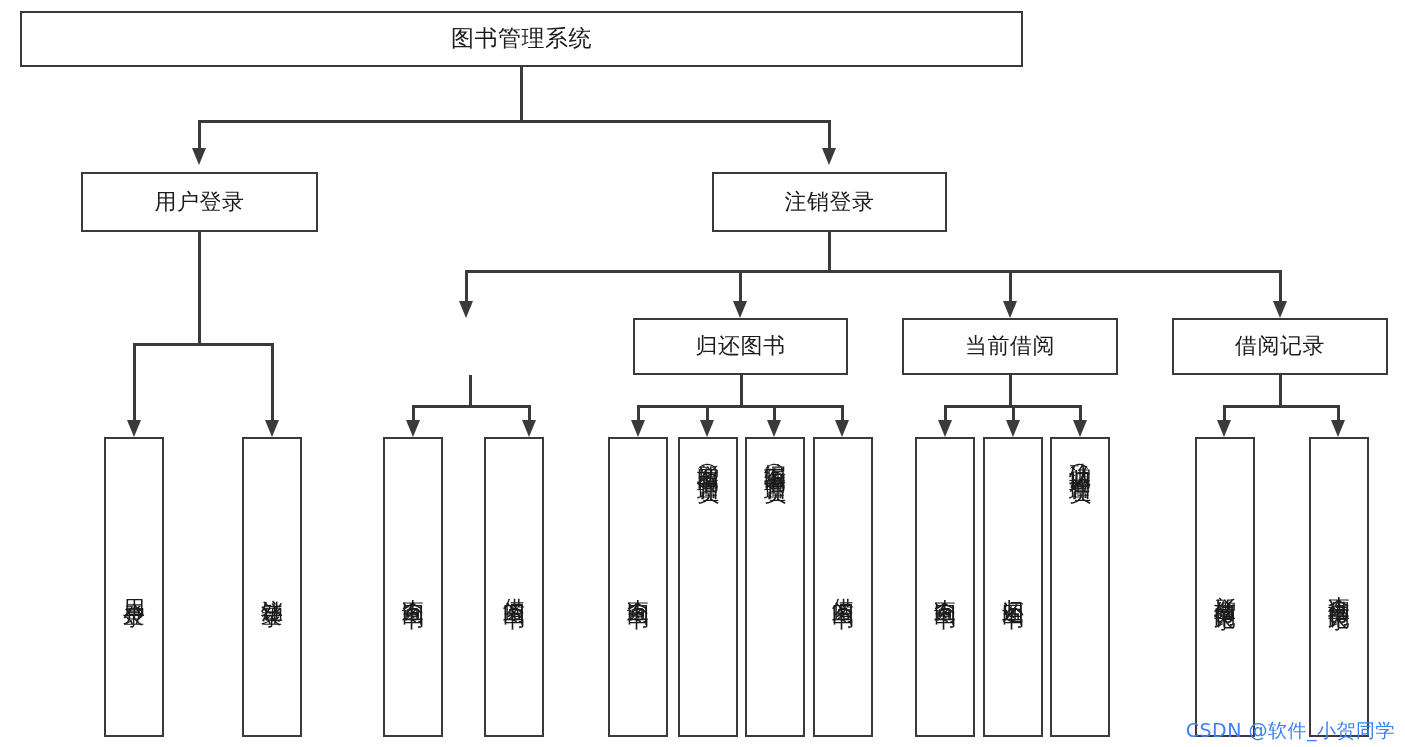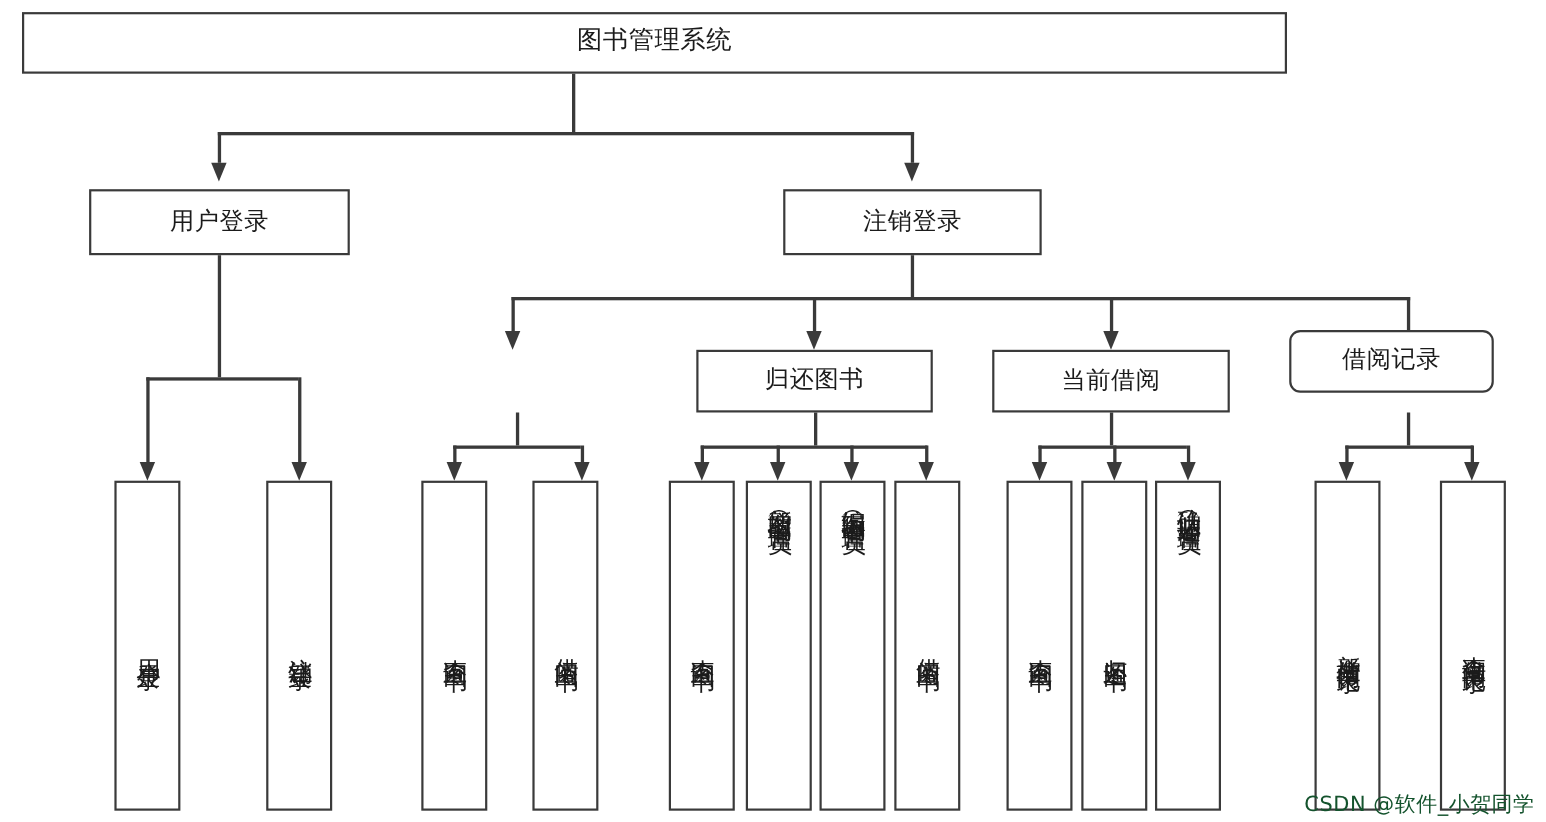--- a/index.html
+++ b/index.html
@@ -72,32 +72,32 @@
     border-right: 7.5px solid transparent;
     border-top: 17px solid #3a3a3a;
   }
 
   
   #watermark {
     position: absolute;
     right: 10px;
     bottom: 3px;
     font-size: 19px;
-    color: #14532d;
+    color: #3b82f6;
     letter-spacing: 0.5px;
     white-space: nowrap;
     pointer-events: none;
   }
 </style>
 </head>
 <body>
 
 <div id="canvas">
 
-  <div class="node horiz" id="n-root" style="left:20px; top:11px; width:1150px; height:56px;font-family:Liberation Mono, monospace;">
+  <div class="node horiz" id="n-root" style="left:20px; top:11px; width:1003px; height:56px;">
     <span class="node-label">图书管理系统</span>
   </div>
 
   <div class="ln v" style="left:520px; top:67px; height:53px;"></div>
 
   <div class="ln h" style="left:198px; top:120px; width:633px;"></div>
 
   <div class="ln v" style="left:198px; top:120px; height:28px;"></div>
   <div class="arrowhead" style="left:192px; top:148px;"></div>
   <div class="ln v" style="left:828px; top:120px; height:28px;"></div>
@@ -128,21 +128,21 @@
   <div class="arrowhead" style="left:1003px; top:301px;"></div>
   <div class="ln v" style="left:1279px; top:270px; height:31px;"></div>
   <div class="arrowhead" style="left:1273px; top:301px;"></div>
 
   <div class="node horiz" id="n-book-borrow" style="left:633px; top:318px; width:215px; height:57px;">
     <span class="node-label">归还图书</span>
   </div>
   <div class="node horiz" id="n-current-borrow" style="left:902px; top:318px; width:216px; height:57px;font-family:Liberation Serif, serif;">
     <span class="node-label">当前借阅</span>
   </div>
-  <div class="node horiz" id="n-borrow-record" style="left:1172px; top:300px; width:186px; height:57px;border-radius:10px;">
+  <div class="node horiz" id="n-borrow-record" style="left:1172px; top:318px; width:216px; height:57px;">
     <span class="node-label">借阅记录</span>
   </div>
 
   <div class="ln v" style="left:469px; top:375px; height:30px;"></div>
   <div class="ln h" style="left:412px; top:405px; width:116px;"></div>
   <div class="ln v" style="left:412px; top:405px; height:15px;"></div>
   <div class="arrowhead" style="left:406px; top:420px;"></div>
   <div class="ln v" style="left:528px; top:405px; height:15px;"></div>
   <div class="arrowhead" style="left:522px; top:420px;"></div>
 

